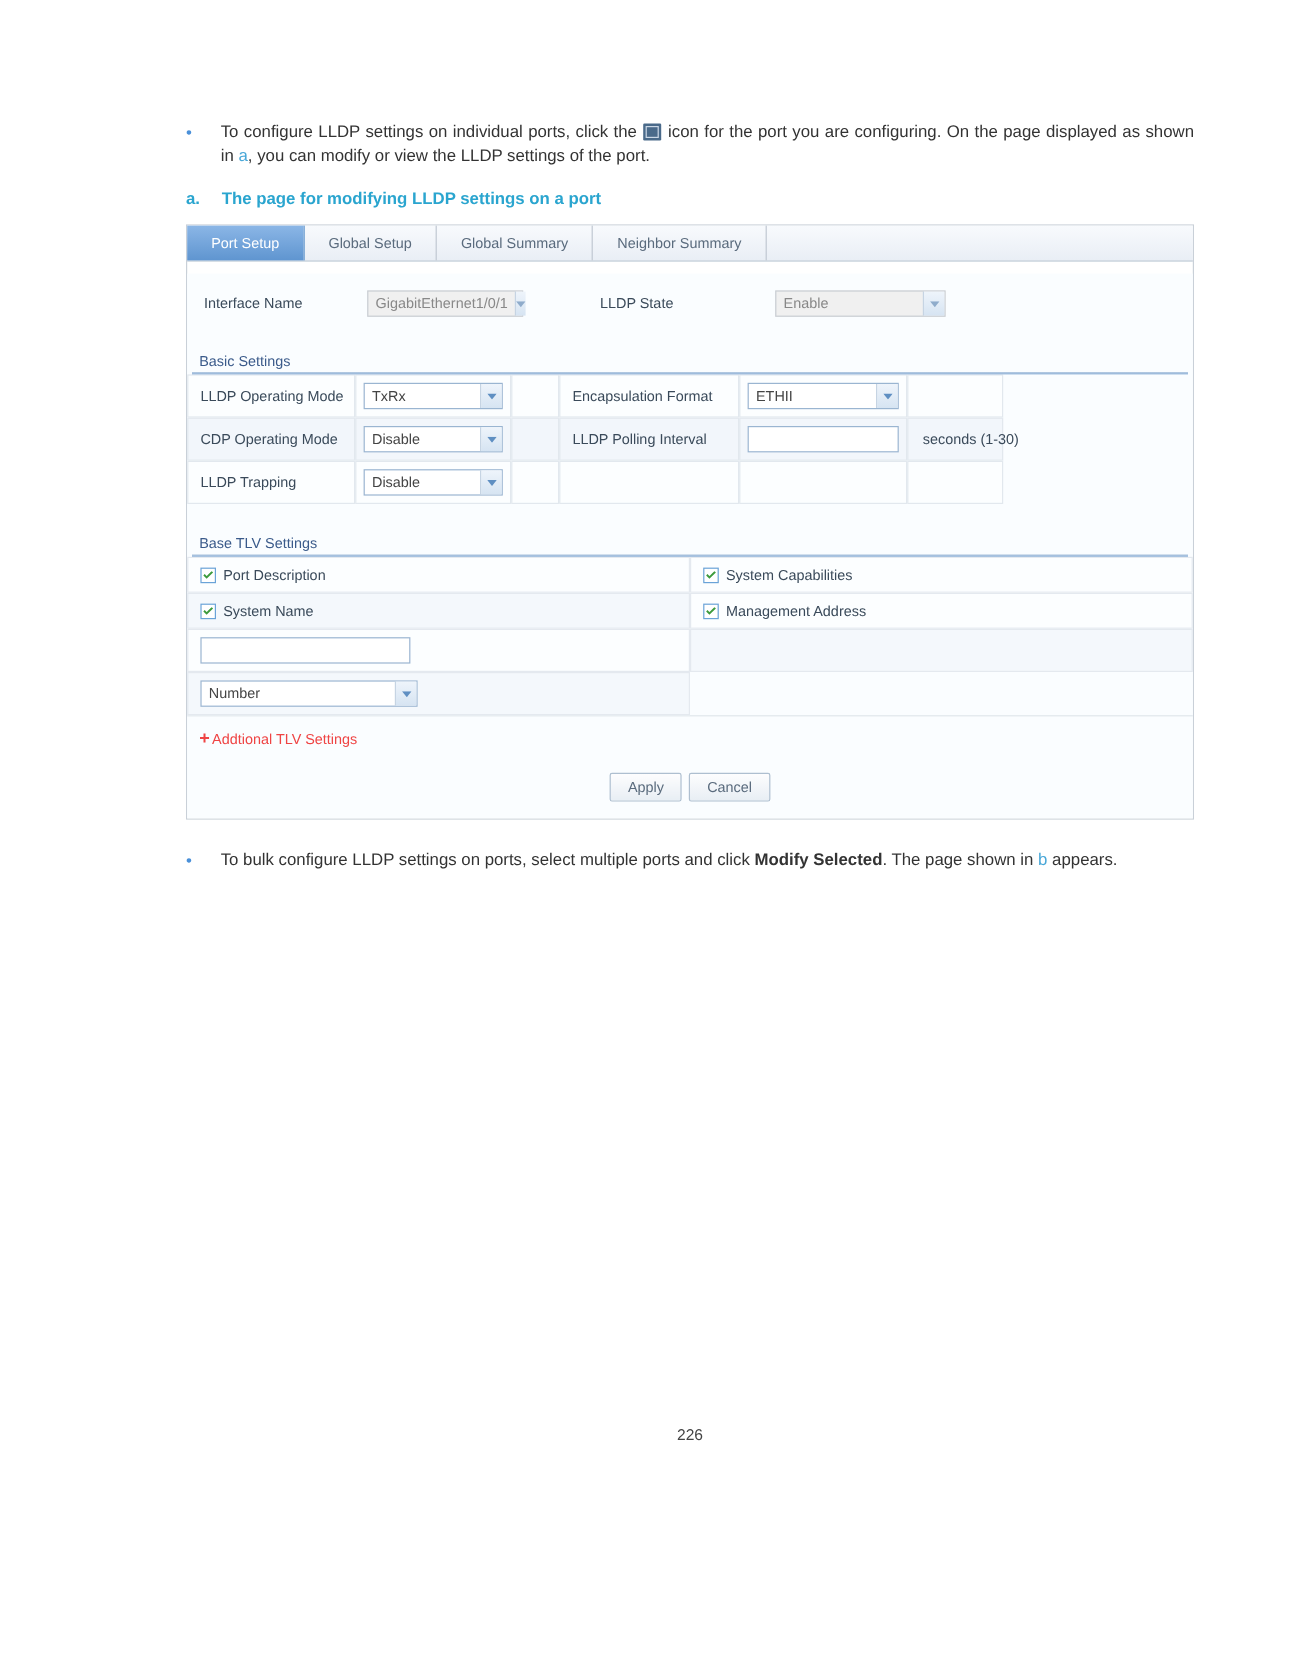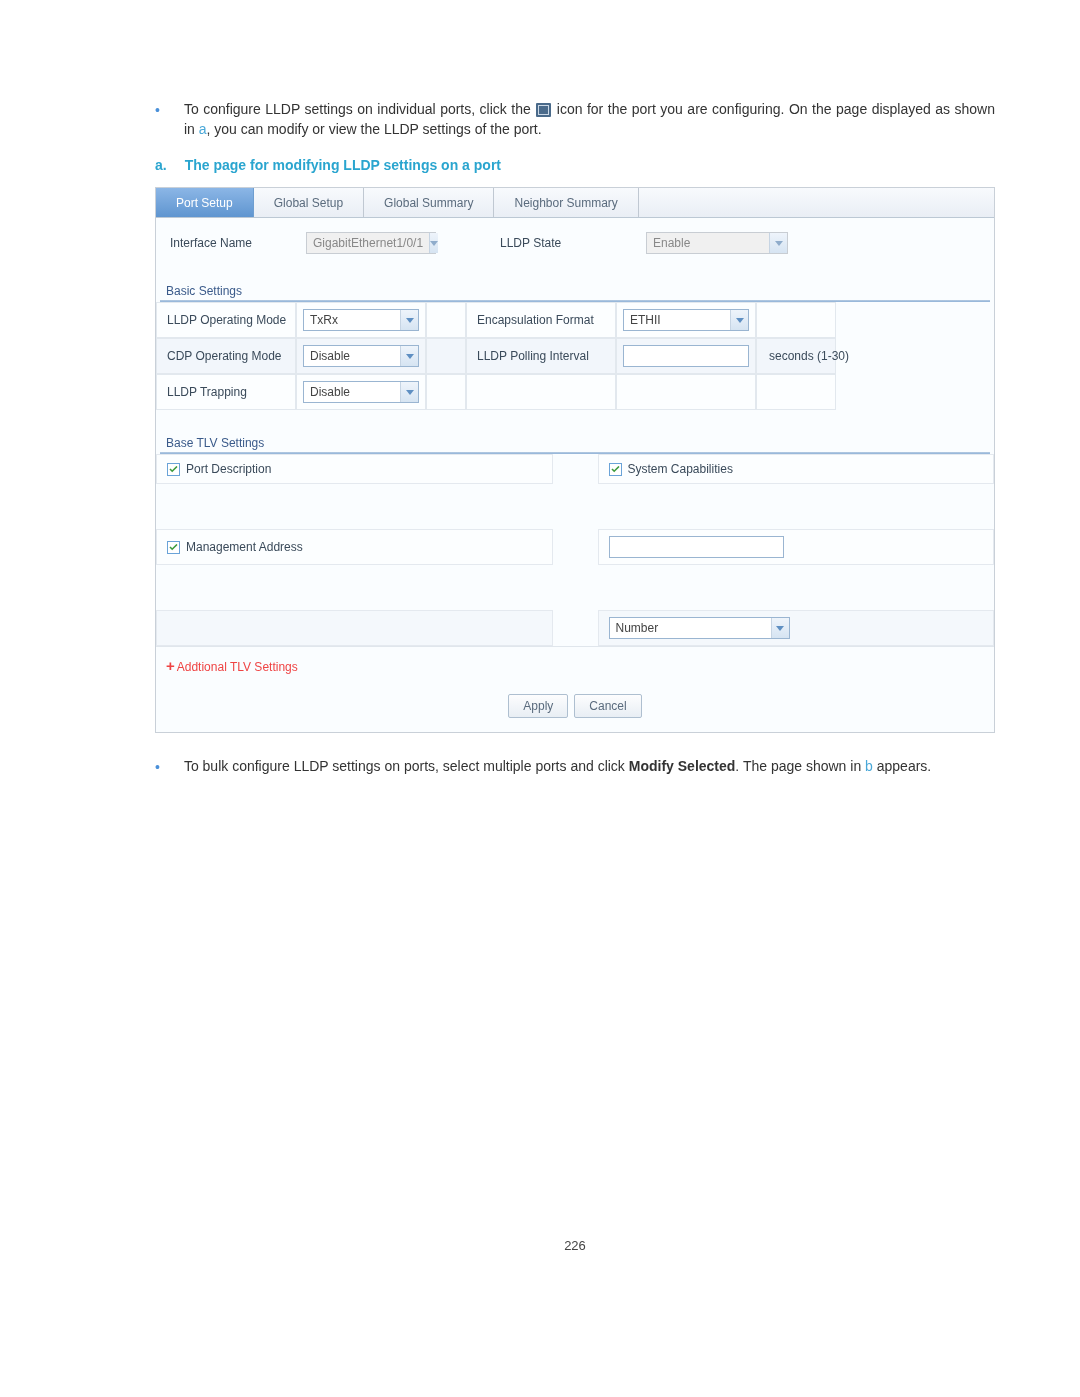--- a/index.html
+++ b/index.html
@@ -77,20 +77,21 @@
     align-items: center;
   }
   .tab.active {
     background: linear-gradient(#8bb6e6, #5f95d0);
     color: #fff;
     border-right: 1px solid #6e9ed0;
   }
   .panel-body {
     background: #fafdff;
     padding: 0;
+    margin-top: 10px;
   }
   .form-row {
     display: grid;
     grid-template-columns: 140px 150px 40px 150px 150px 70px;
     align-items: center;
     padding: 6px 10px;
     font-size: 12px;
   }
   .form-row.head-row {
     padding-top: 14px;
@@ -141,21 +142,20 @@
   .section-title.underline-gradient::after {
     content: "";
     position: absolute;
     left: 4px; right: 4px; bottom: 0;
     height: 2px;
     background: linear-gradient(#b8cce2, #8fb2d8);
   }
   .grid2 {
     display: grid;
     grid-template-columns: 1fr 1fr;
-    gap: 45px;
   }
   .cell {
     border: 1px solid #e4e9ef;
     padding: 6px 10px;
     font-size: 12px;
     color: #3a4a5a;
     display: flex;
     align-items: center;
     min-height: 30px;
     background: #fcfeff;
@@ -357,20 +357,28 @@
         </div>
         <div class="cell">
           <span class="checkbox">
               <svg viewBox="0 0 9 7">
                 <path d="M1 3 L3.2 5.2 L8 0.5" stroke="#3d9b3d" stroke-width="1.6" fill="none"></path>
               </svg>
             </span>
           <span>System Capabilities</span>
         </div>
 
+        <div class="cell alt">
+          <span class="checkbox">
+              <svg viewBox="0 0 9 7">
+                <path d="M1 3 L3.2 5.2 L8 0.5" stroke="#3d9b3d" stroke-width="1.6" fill="none"></path>
+              </svg>
+            </span>
+          <span>System Name</span>
+        </div>
 
         <div class="cell">
           <span class="checkbox">
               <svg viewBox="0 0 9 7">
                 <path d="M1 3 L3.2 5.2 L8 0.5" stroke="#3d9b3d" stroke-width="1.6" fill="none"></path>
               </svg>
             </span>
           <span>Management Address</span>
         </div>
         <div class="cell">

